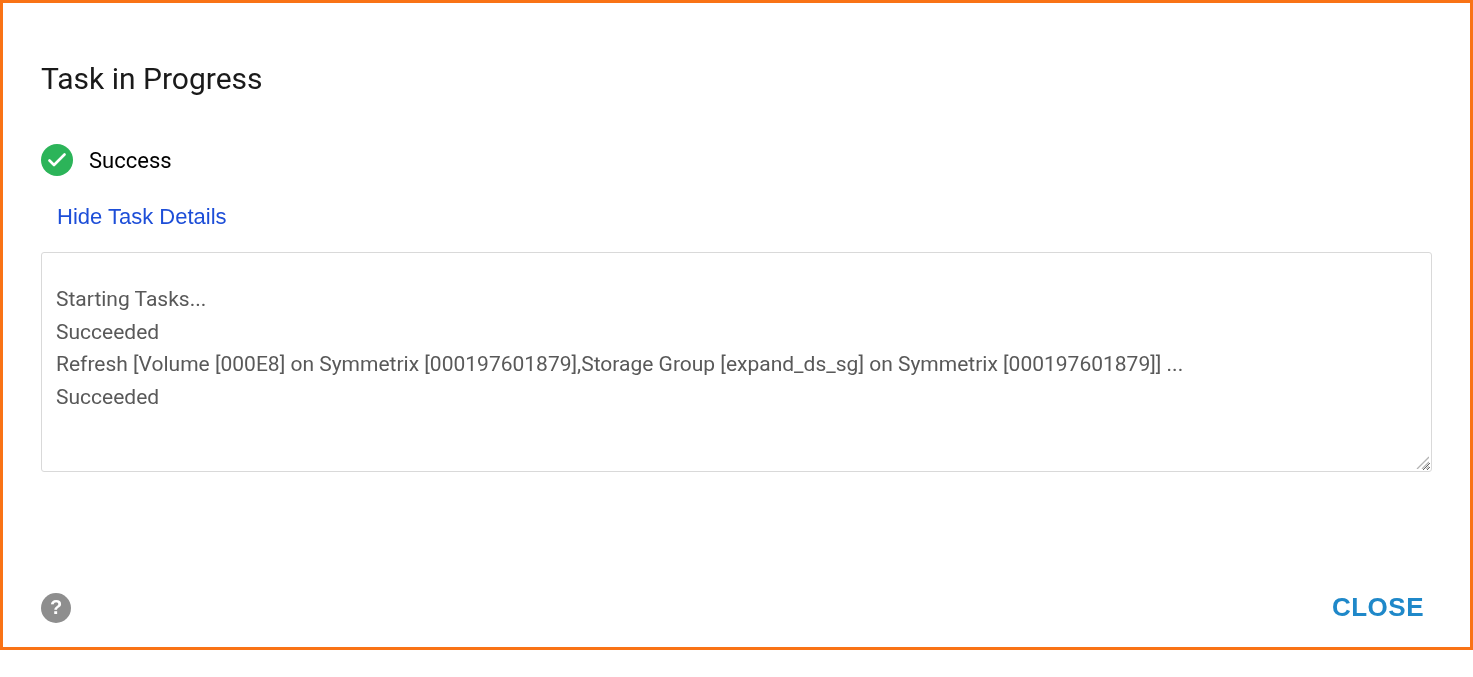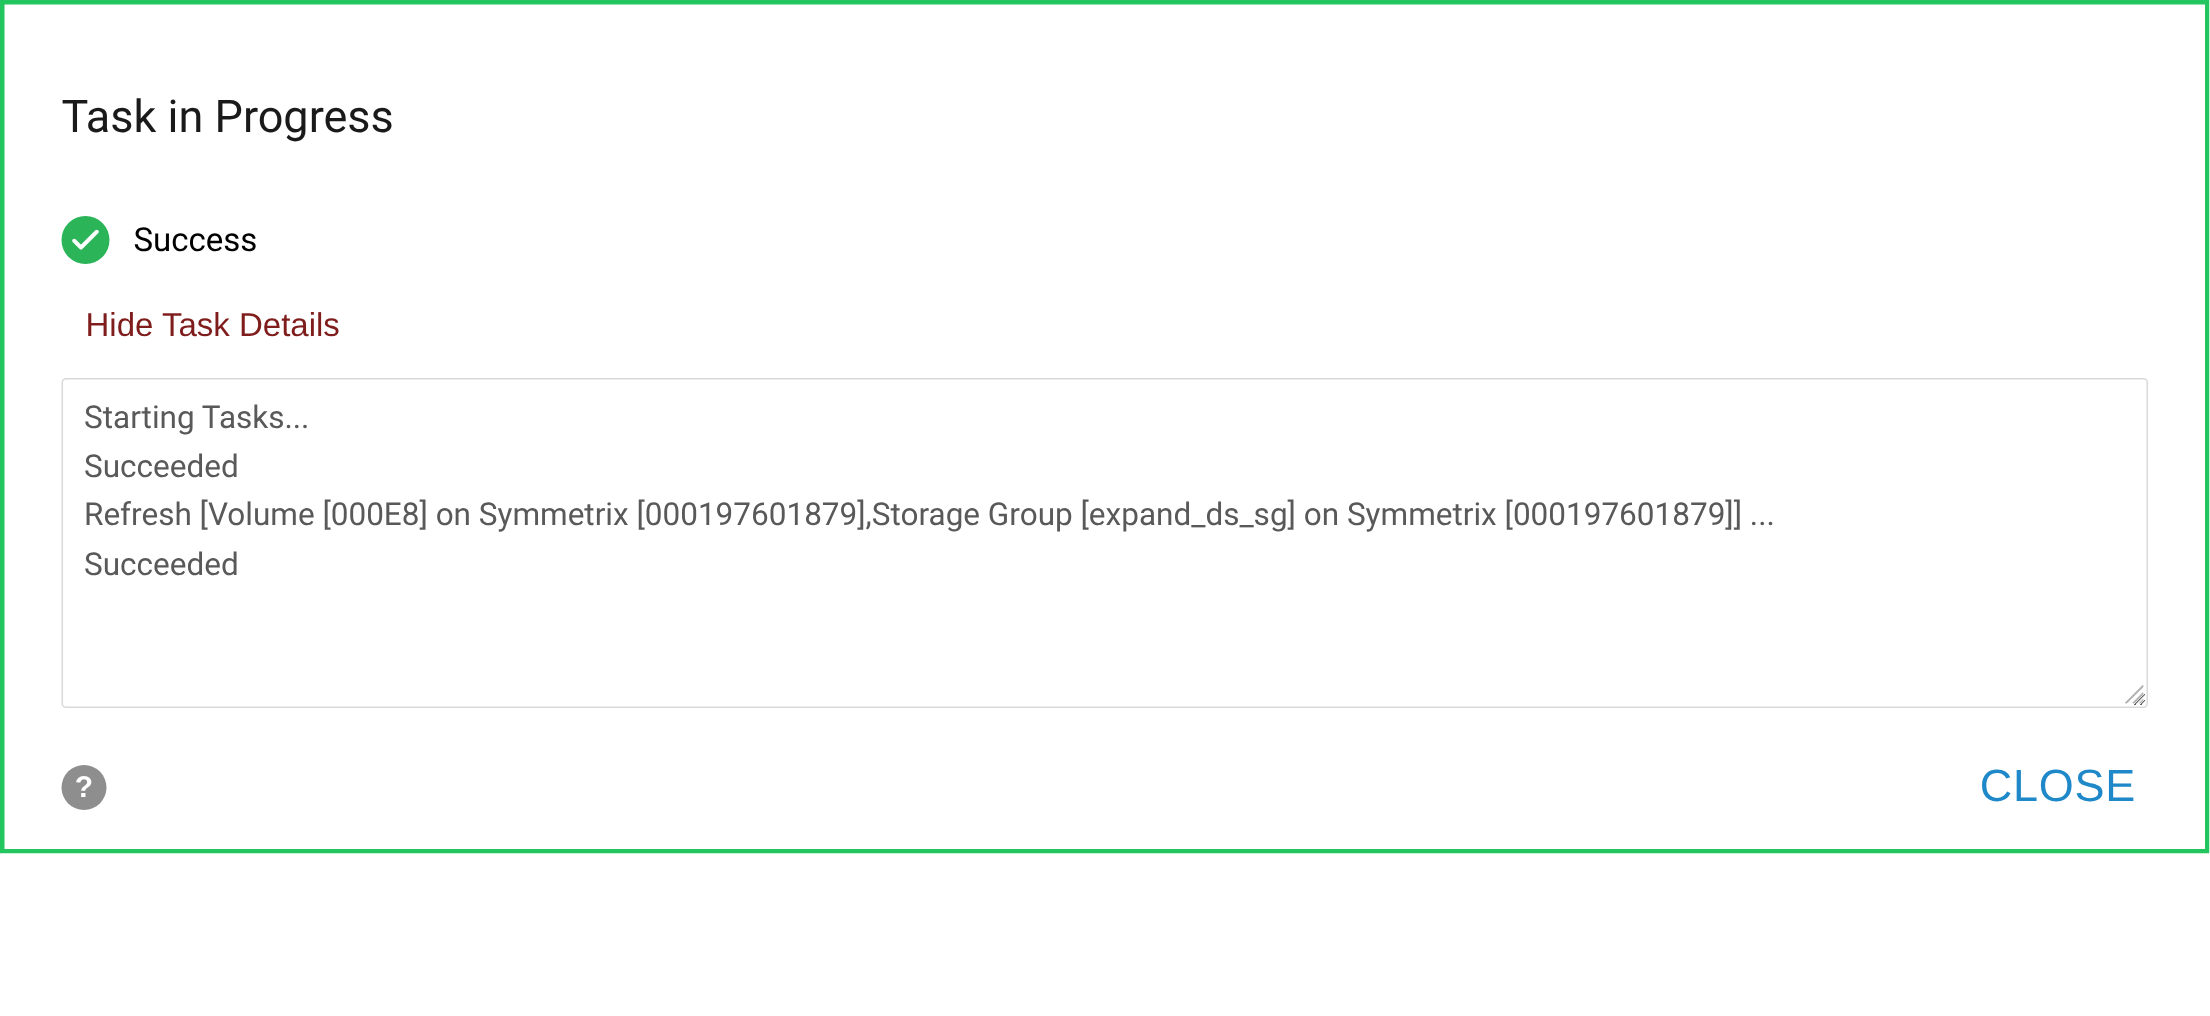--- a/index.html
+++ b/index.html
@@ -6,23 +6,23 @@
       box-sizing: border-box;
       margin: 0;
       padding: 0;
     }
     body {
       font-family: -apple-system, BlinkMacSystemFont, "Segoe UI", Roboto, Helvetica, Arial, sans-serif;
       background: #fff;
       padding: 0;
     }
     .dialog {
-      border: 3px solid #22c55e;
+      border: 3px solid #f97316;
       width: 1473px;
-      height: 569px;
+      height: 650px;
       position: relative;
       padding: 28px 38px 24px 38px;
     }
     .dialog-title {
       font-size: 30px;
       font-weight: 400;
       color: #1a1a1a;
       margin-top: 30px;
       margin-bottom: 48px;
     }
@@ -45,34 +45,34 @@
     .success-icon svg {
       width: 18px;
       height: 14px;
     }
     .status-text {
       font-size: 22px;
       color: #000000;
       font-weight: 400;
     }
     .details-toggle {
-      color: #7f1d1d;
+      color: #1d4ed8;
       font-size: 22px;
       font-weight: 500;
       background: none;
       border: none;
       cursor: pointer;
       padding: 0;
       margin-left: 16px;
       margin-bottom: 22px;
     }
     .log-box {
       border: 1px solid #d9d9d9;
       border-radius: 3px;
-      padding: 10px 14px 20px 14px;
+      padding: 30px 14px 20px 14px;
       font-size: 21px;
       line-height: 1.55;
       color: #595959;
       resize: both;
       overflow: auto;
       min-height: 220px;
       position: relative;
     }
     .log-line {
       white-space: pre-wrap;
@@ -103,22 +103,22 @@
       display: flex;
       align-items: center;
       justify-content: center;
       font-size: 20px;
       font-weight: 700;
       cursor: pointer;
       border: none;
     }
     .close-button {
       color: #1f88c9;
-      font-size: 30px;
-      font-weight: 400;
+      font-size: 26px;
+      font-weight: 700;
       background: none;
       border: none;
       cursor: pointer;
       letter-spacing: 0.5px;
       padding: 6px 8px;
     }
   </style>
 </head>
 <body>
 

